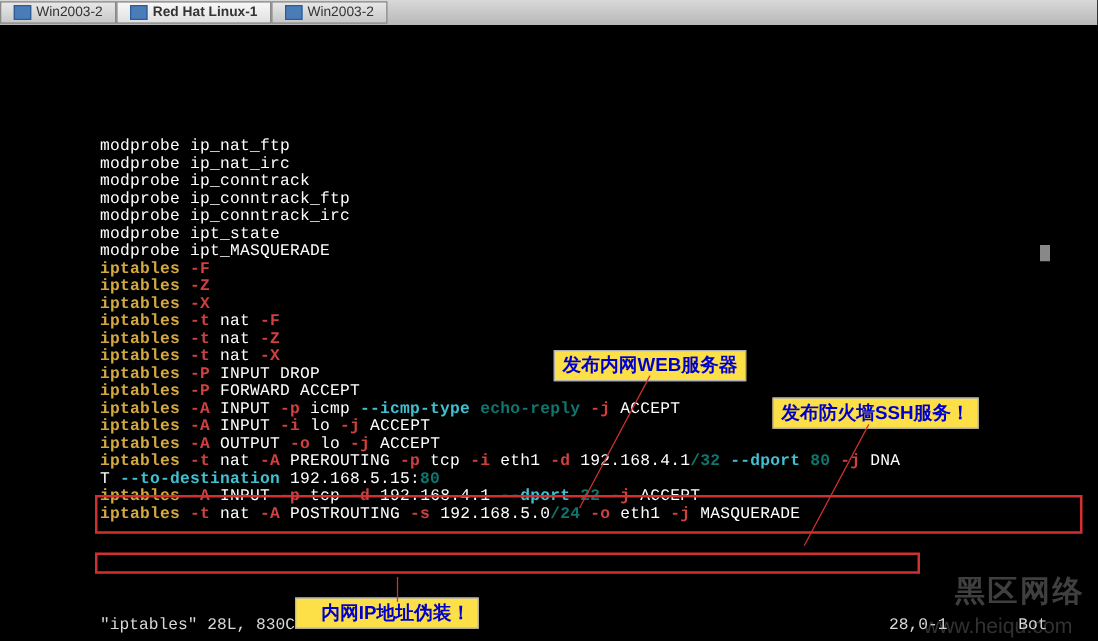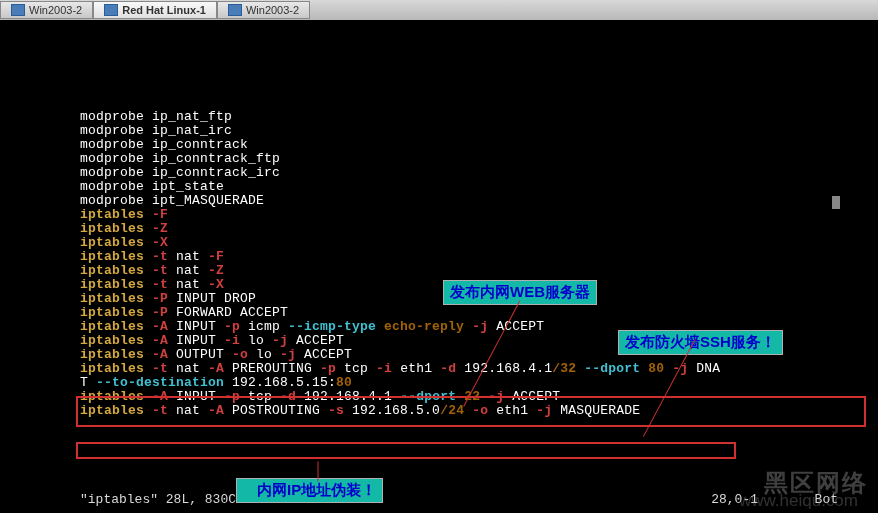--- a/index.html
+++ b/index.html
@@ -45,31 +45,31 @@
   .terminal {
     padding: 0;
     line-height: 14px;
     color: #ccc;
     white-space: pre;
     letter-spacing: 0.2px;
   }
   .line { display: block; padding-left: 80px; }
   .gold { color: #d4a840; font-weight: bold; margin-top: 33px; }
   .red { color: #d04040; font-weight: bold; }
-  .magenta { color: #a16207; font-weight: bold; }
+  .magenta { color: #0f766e; font-weight: bold; }
   .cyan { color: #40c0d0; font-weight: bold; margin-top: 36px; }
   .white { color: #ffffff; }
   .redbox {
     position: absolute;
     border: 2px solid #d03030;
     pointer-events: none;
   }
   .annotation {
     position: absolute;
-    background: #14b8a6;
+    background: #fde047;
     color: #0000cc;
     font-family: "SimSun", "Microsoft YaHei", sans-serif;
     font-size: 15px;
     padding: 2px 6px;
     border: 1px solid #b0b0b0;
     font-weight: bold;
   }
   .ann-line {
     position: absolute;
     border-top: 1px solid #d03030;
@@ -99,21 +99,21 @@
   }
   .status-bot {
     position: absolute;
     bottom: 6px;
     right: 10px;
     color: #d8d8d8;
     margin-left: 20px;
   }
   .watermark {
     position: absolute;
-    bottom: 14px;
+    bottom: 24px;
     right: 10px;
     color: rgba(140,140,140,0.45);
     font-family: "Microsoft YaHei", sans-serif;
     font-size: 24px;
     font-weight: bold;
     letter-spacing: 2px;
   }
   .watermark2 {
     position: absolute;
     bottom: 2px;
@@ -142,21 +142,21 @@
 </div>
 
 <div class="terminal" id="term" style="margin-top:90px;"><span class="line"><span class="white">modprobe ip_nat_ftp</span></span><span class="line"><span class="white">modprobe ip_nat_irc</span></span><span class="line"><span class="white">modprobe ip_conntrack</span></span><span class="line"><span class="white">modprobe ip_conntrack_ftp</span></span><span class="line"><span class="white">modprobe ip_conntrack_irc</span></span><span class="line"><span class="white">modprobe ipt_state</span></span><span class="line"><span class="white">modprobe ipt_MASQUERADE</span></span><span class="line"><span class="gold">iptables </span><span class="red">-F</span></span><span class="line"><span class="gold">iptables </span><span class="red">-Z</span></span><span class="line"><span class="gold">iptables </span><span class="red">-X</span></span><span class="line"><span class="gold">iptables </span><span class="red">-t</span><span class="white"> nat </span><span class="red">-F</span></span><span class="line"><span class="gold">iptables </span><span class="red">-t</span><span class="white"> nat </span><span class="red">-Z</span></span><span class="line"><span class="gold">iptables </span><span class="red">-t</span><span class="white"> nat </span><span class="red">-X</span></span><span class="line"><span class="gold">iptables </span><span class="red">-P</span><span class="white"> INPUT DROP</span></span><span class="line"><span class="gold">iptables </span><span class="red">-P</span><span class="white"> FORWARD ACCEPT</span></span><span class="line"><span class="gold">iptables </span><span class="red">-A</span><span class="white"> INPUT </span><span class="red">-p</span><span class="white"> icmp </span><span class="cyan">--icmp-type</span><span class="white"> </span><span class="magenta">echo-reply</span><span class="white"> </span><span class="red">-j</span><span class="white"> ACCEPT</span></span><span class="line"><span class="gold">iptables </span><span class="red">-A</span><span class="white"> INPUT </span><span class="red">-i</span><span class="white"> lo </span><span class="red">-j</span><span class="white"> ACCEPT</span></span><span class="line"><span class="gold">iptables </span><span class="red">-A</span><span class="white"> OUTPUT </span><span class="red">-o</span><span class="white"> lo </span><span class="red">-j</span><span class="white"> ACCEPT</span></span><span class="line"><span class="gold">iptables </span><span class="red">-t</span><span class="white"> nat </span><span class="red">-A</span><span class="white"> PREROUTING </span><span class="red">-p</span><span class="white"> tcp </span><span class="red">-i</span><span class="white"> eth1 </span><span class="red">-d</span><span class="white"> 192.168.4.1</span><span class="magenta">/32</span><span class="white"> </span><span class="cyan">--dport</span><span class="white"> </span><span class="magenta">80</span><span class="white"> </span><span class="red">-j</span><span class="white"> DNA</span></span><span class="line"><span class="white">T </span><span class="cyan">--to-destination</span><span class="white"> 192.168.5.15:</span><span class="magenta">80</span></span><span class="line"><span class="gold">iptables </span><span class="red">-A</span><span class="white"> INPUT </span><span class="red">-p</span><span class="white"> tcp </span><span class="red">-d</span><span class="white"> 192.168.4.1 </span><span class="cyan">--dport</span><span class="white"> </span><span class="magenta">22</span><span class="white"> </span><span class="red">-j</span><span class="white"> ACCEPT</span></span><span class="line"><span class="gold">iptables </span><span class="red">-t</span><span class="white"> nat </span><span class="red">-A</span><span class="white"> POSTROUTING </span><span class="red">-s</span><span class="white"> 192.168.5.0</span><span class="magenta">/24</span><span class="white"> </span><span class="red">-o</span><span class="white"> eth1 </span><span class="red">-j</span><span class="white"> MASQUERADE</span></span></div>
 
 <div class="cursor-block" style="left:832px; top:196px;"></div>
 
 <div class="redbox" style="left:76px; top:396px; width:790px; height:31px;"></div>
 <div class="redbox" style="left:76px; top:442px; width:660px; height:17px;"></div>
 
 <div class="annotation" style="left:443px; top:280px;"><span>发布内网WEB服务器</span></div>
-<div class="annotation" style="left:618px; top:318px;margin-top:12px;"><span>发布防火墙SSH服务！</span></div>
+<div class="annotation" style="left:618px; top:318px;"><span>发布防火墙SSH服务！</span></div>
 <div class="annotation" style="left:236px; top:478px;padding-left:20px;"><span>内网IP地址伪装！</span></div>
 
 <div class="ann-line" style="left:520px; top:300px; width:120px; transform:rotate(118deg);"></div>
 <div class="ann-line" style="left:695px; top:339px; width:110px; transform:rotate(118deg);"></div>
 <div class="ann-line" style="left:318px; top:461px; width:20px; transform:rotate(90deg);"></div>
 
 <div class="status-bar">
     <span>"iptables" 28L, 830C</span>
   </div>
 <div class="status-right" style="right:120px;"><span>28,0-1</span></div>

